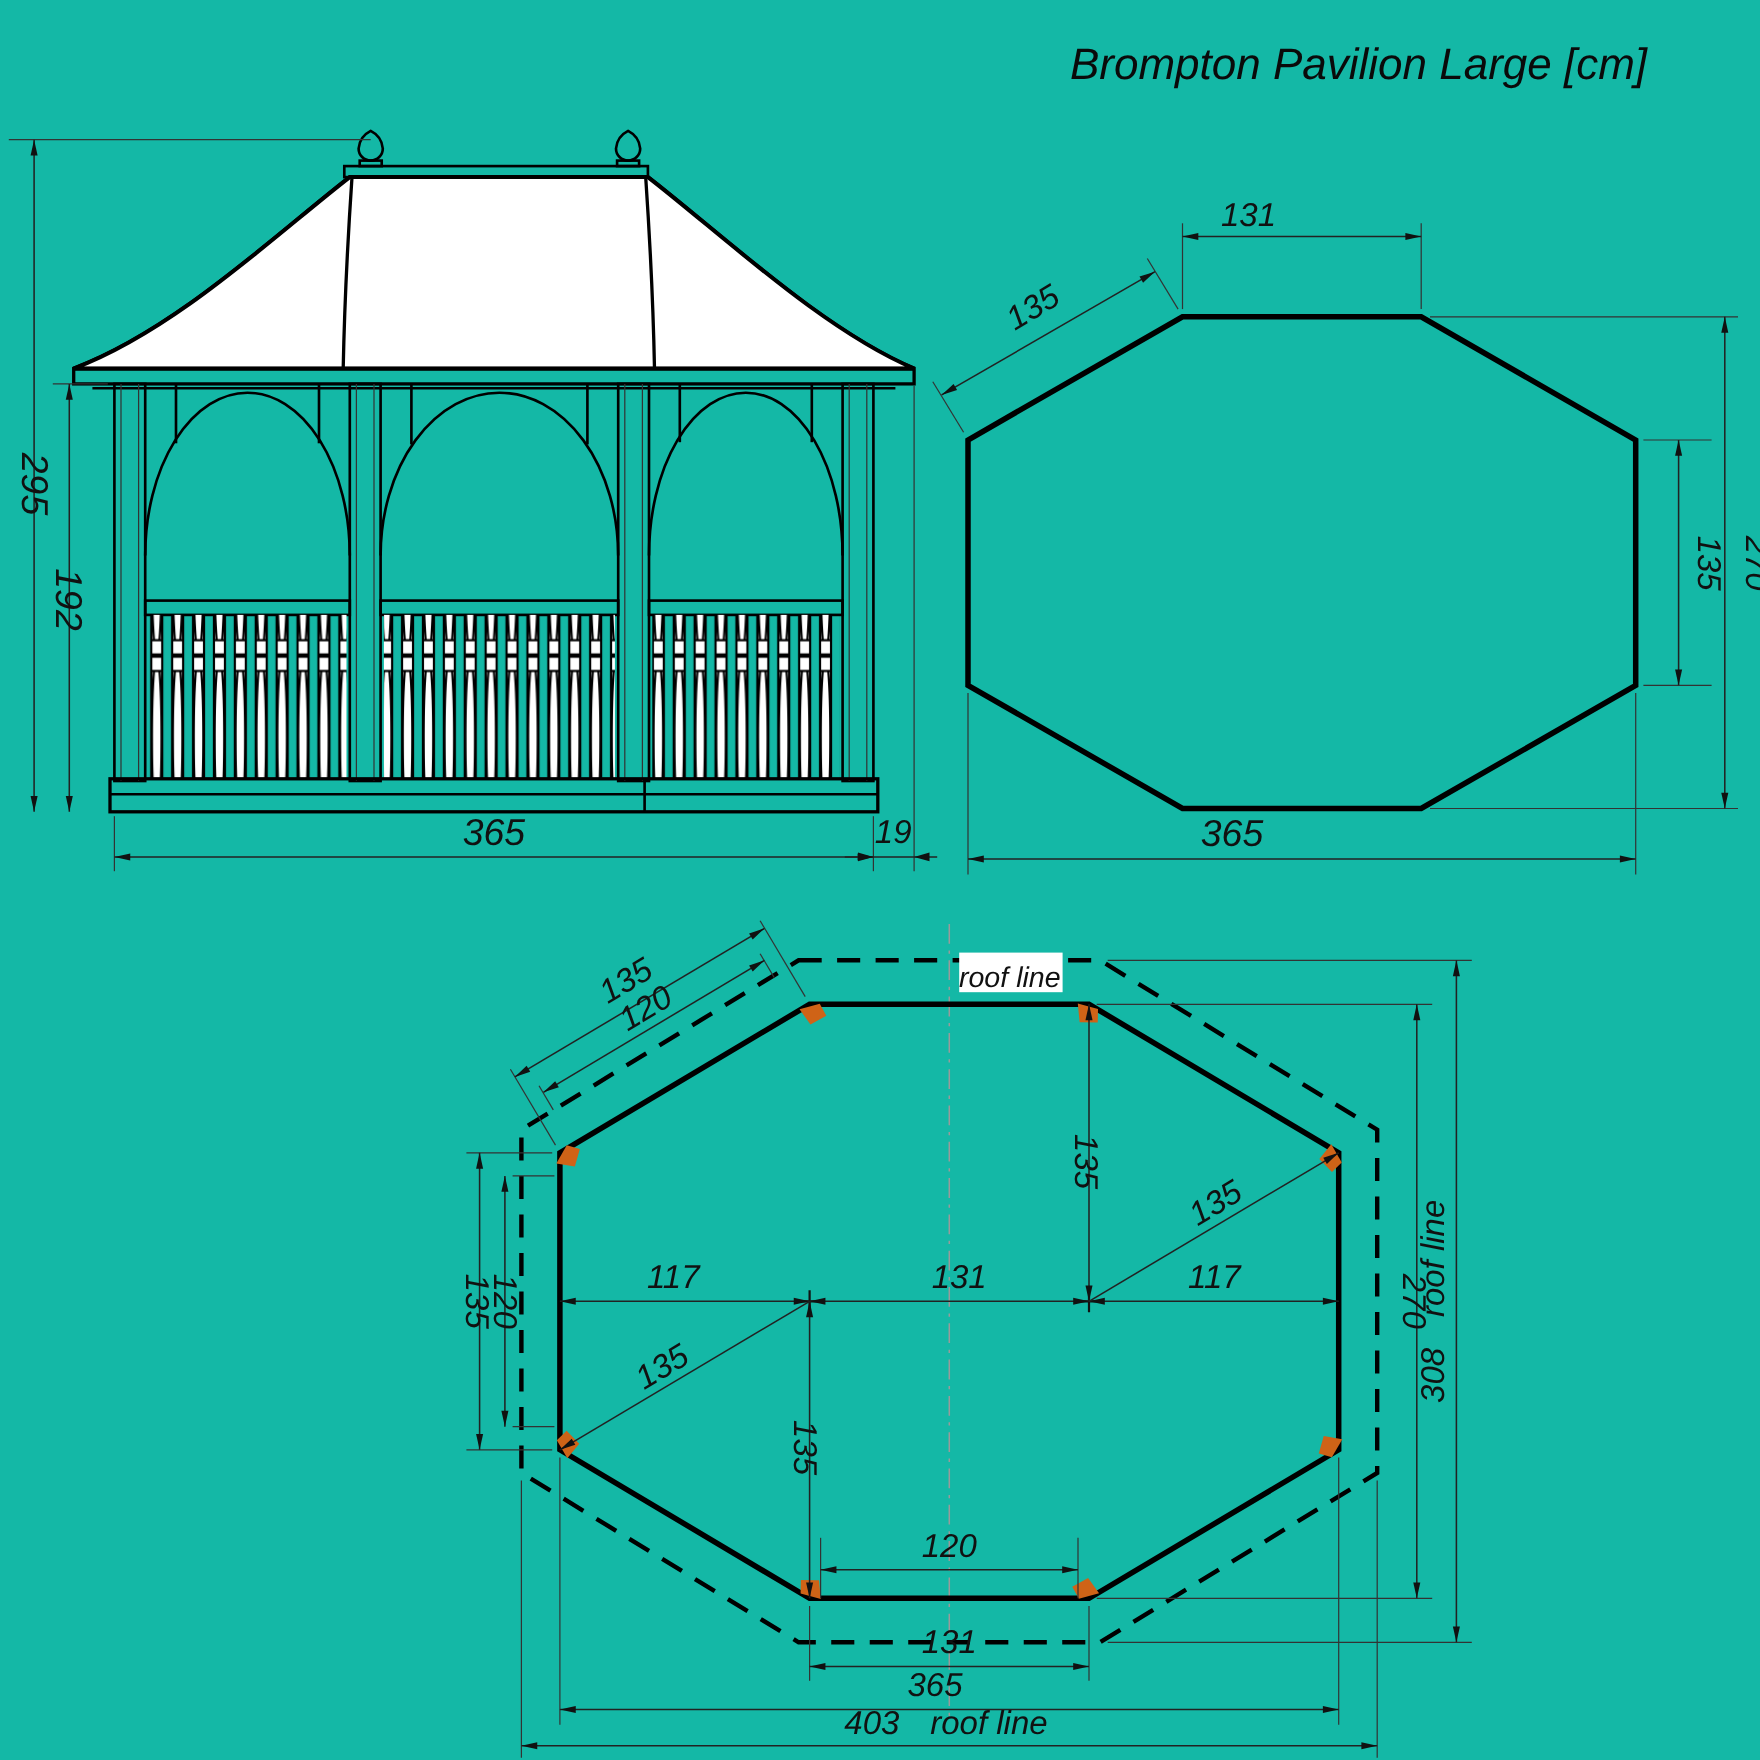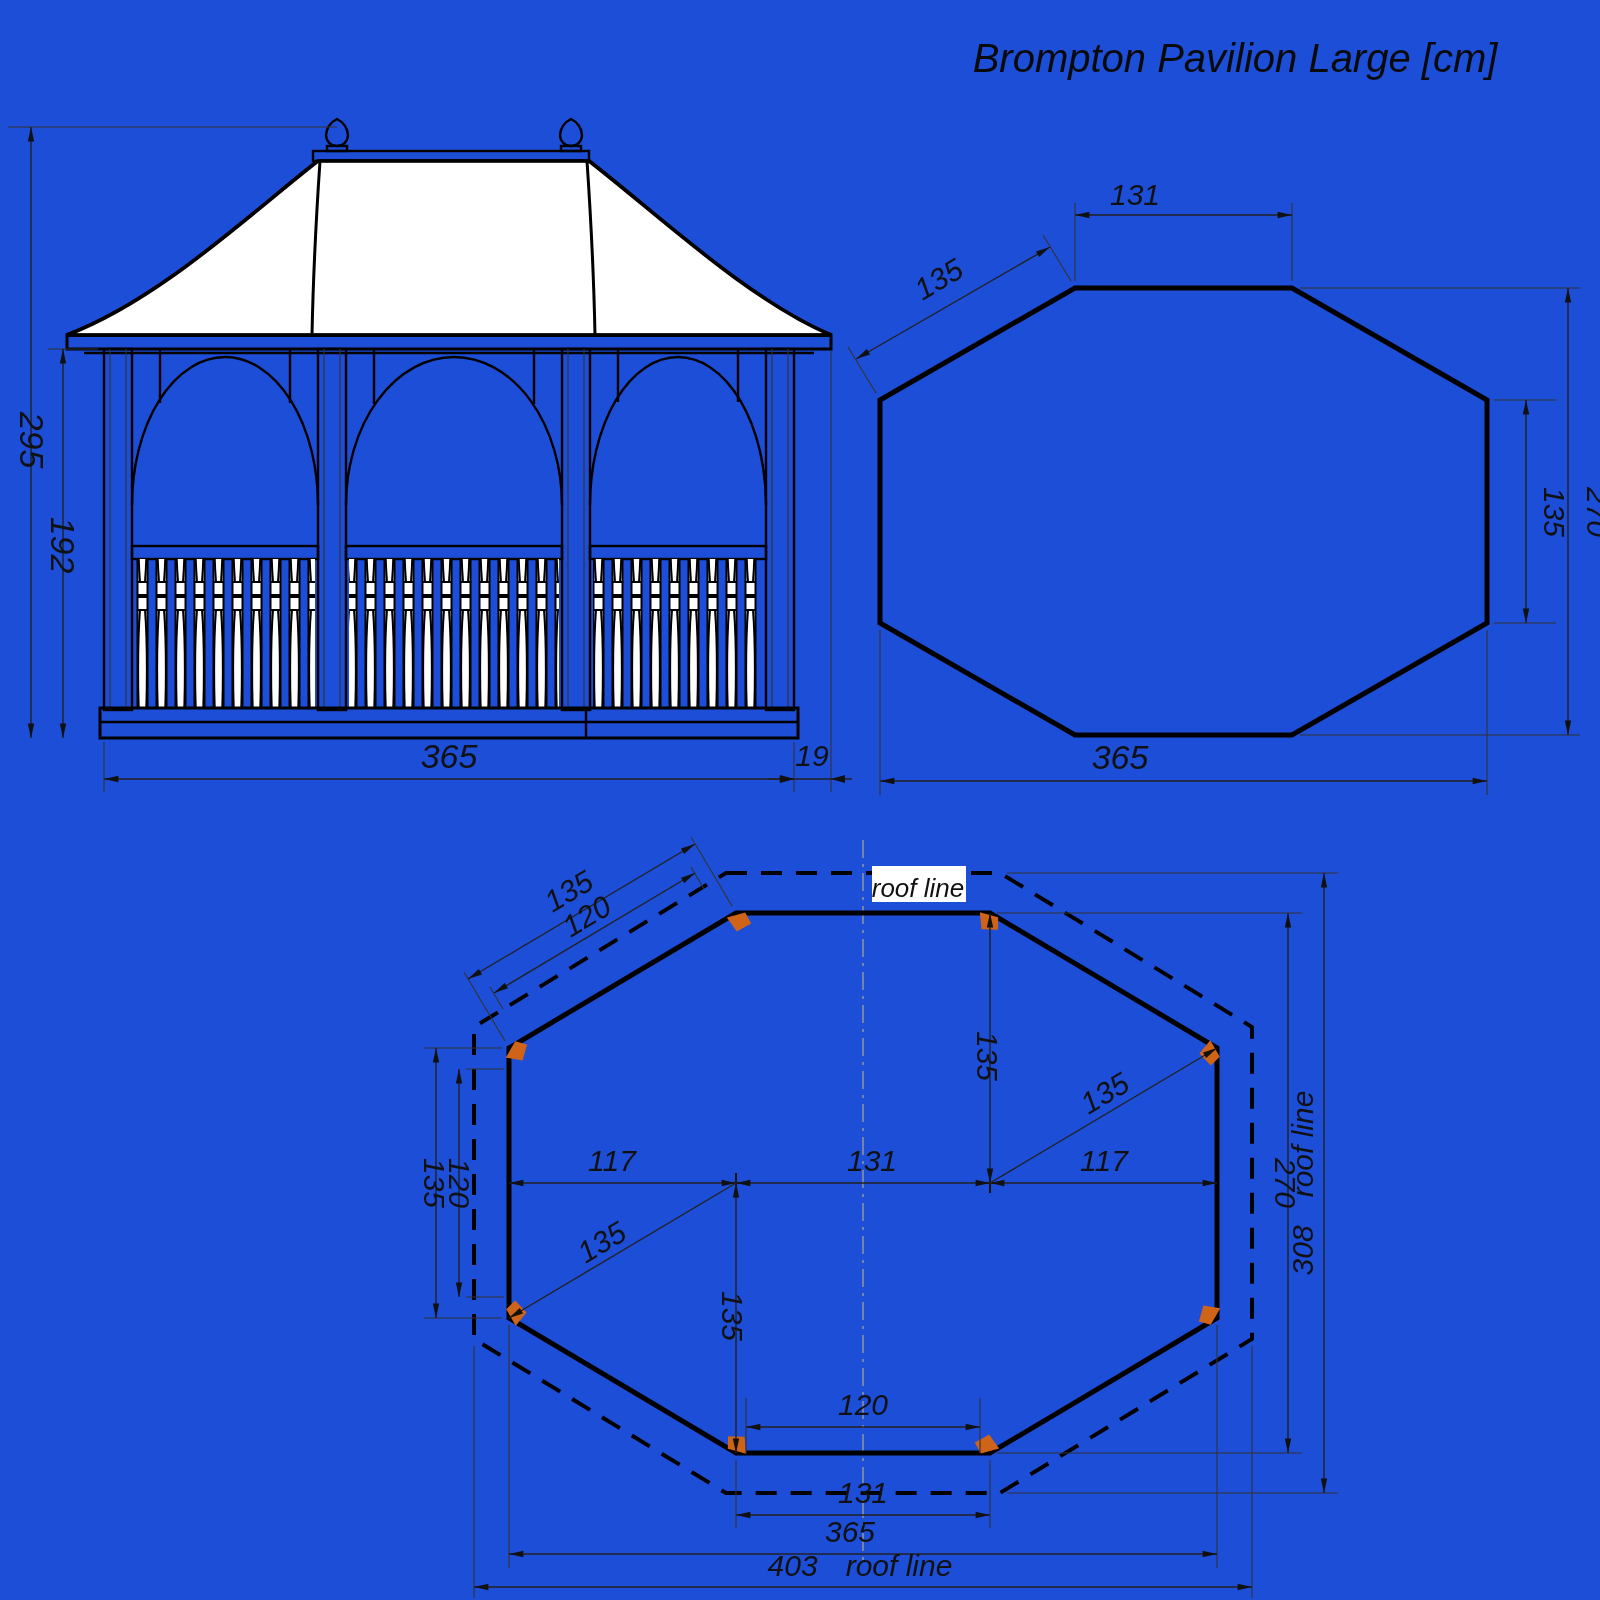--- a/index.html
+++ b/index.html
@@ -1,16 +1,16 @@
 <!DOCTYPE html>
 <html><head>
 <meta charset="utf-8">
 <style>
   html,body{margin:0;padding:0;background:#fff}
-  .page{position:relative;width:1600px;height:1600px;background:#1d4ed8;font-family:"Liberation Sans",sans-serif;overflow:hidden}
+  .page{position:relative;width:1600px;height:1600px;background:#14b8a6;font-family:"Liberation Sans",sans-serif;overflow:hidden}
   svg{position:absolute;left:0;top:0}
   .thick{stroke:#000;stroke-width:5;fill:none;stroke-linejoin:miter}
   .med{stroke:#000;stroke-width:3;fill:none}
   .outline{stroke:#000;stroke-width:3.6;fill:#fff}
   .thin2{stroke:#000;stroke-width:2.4;fill:none}
   .dimline{stroke:#222;stroke-width:1.4;fill:none}
   .extline{stroke:#333;stroke-width:1.1;fill:none}
   .dashed{stroke:#000;stroke-width:4;fill:none;stroke-dasharray:21 14;stroke-linejoin:miter}
   .centerline{stroke:#9a9a9a;stroke-width:1.4;stroke-dasharray:18 6 3 6}
   .dim{font-style:italic;font-size:30px;fill:#111}

